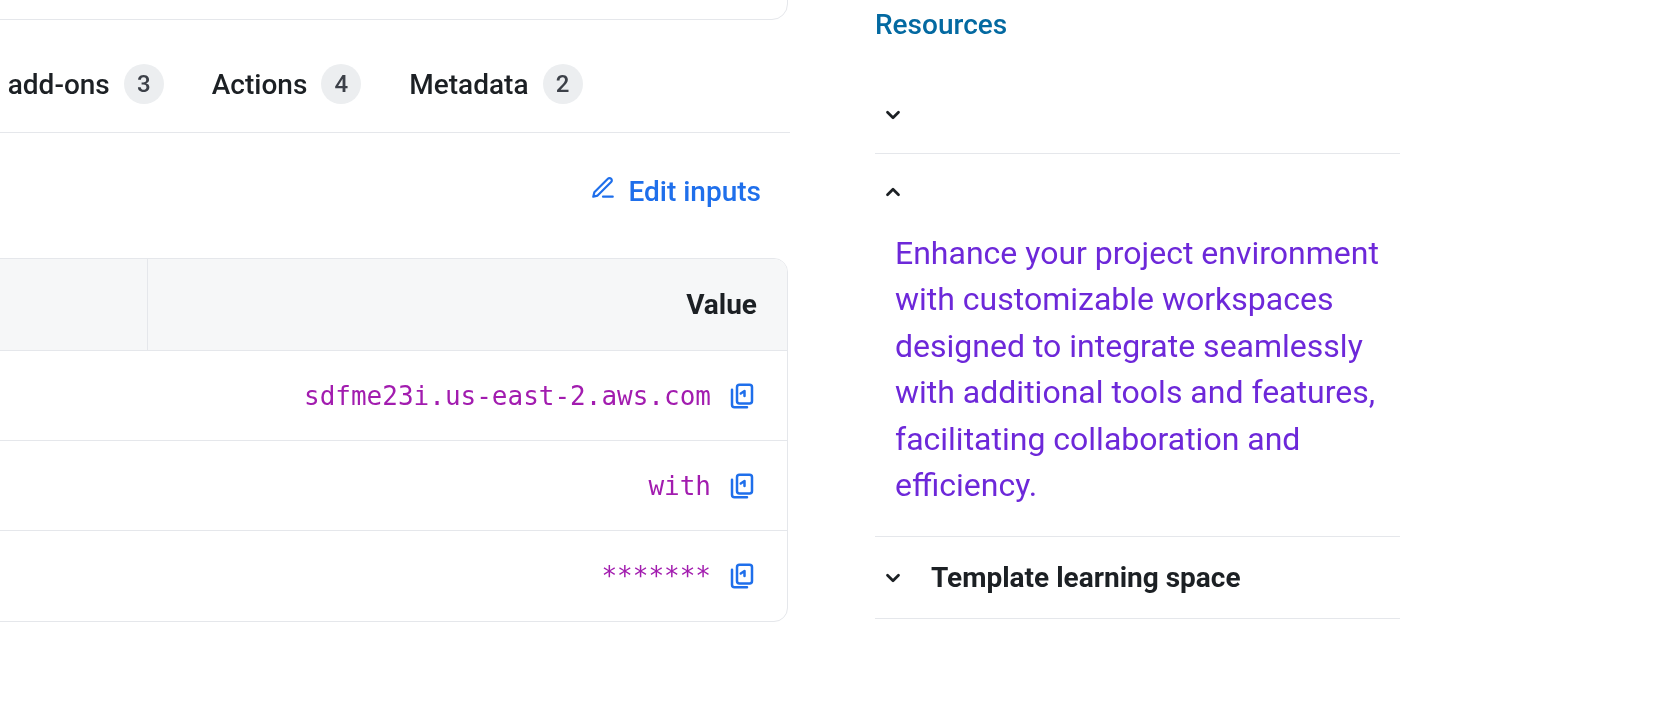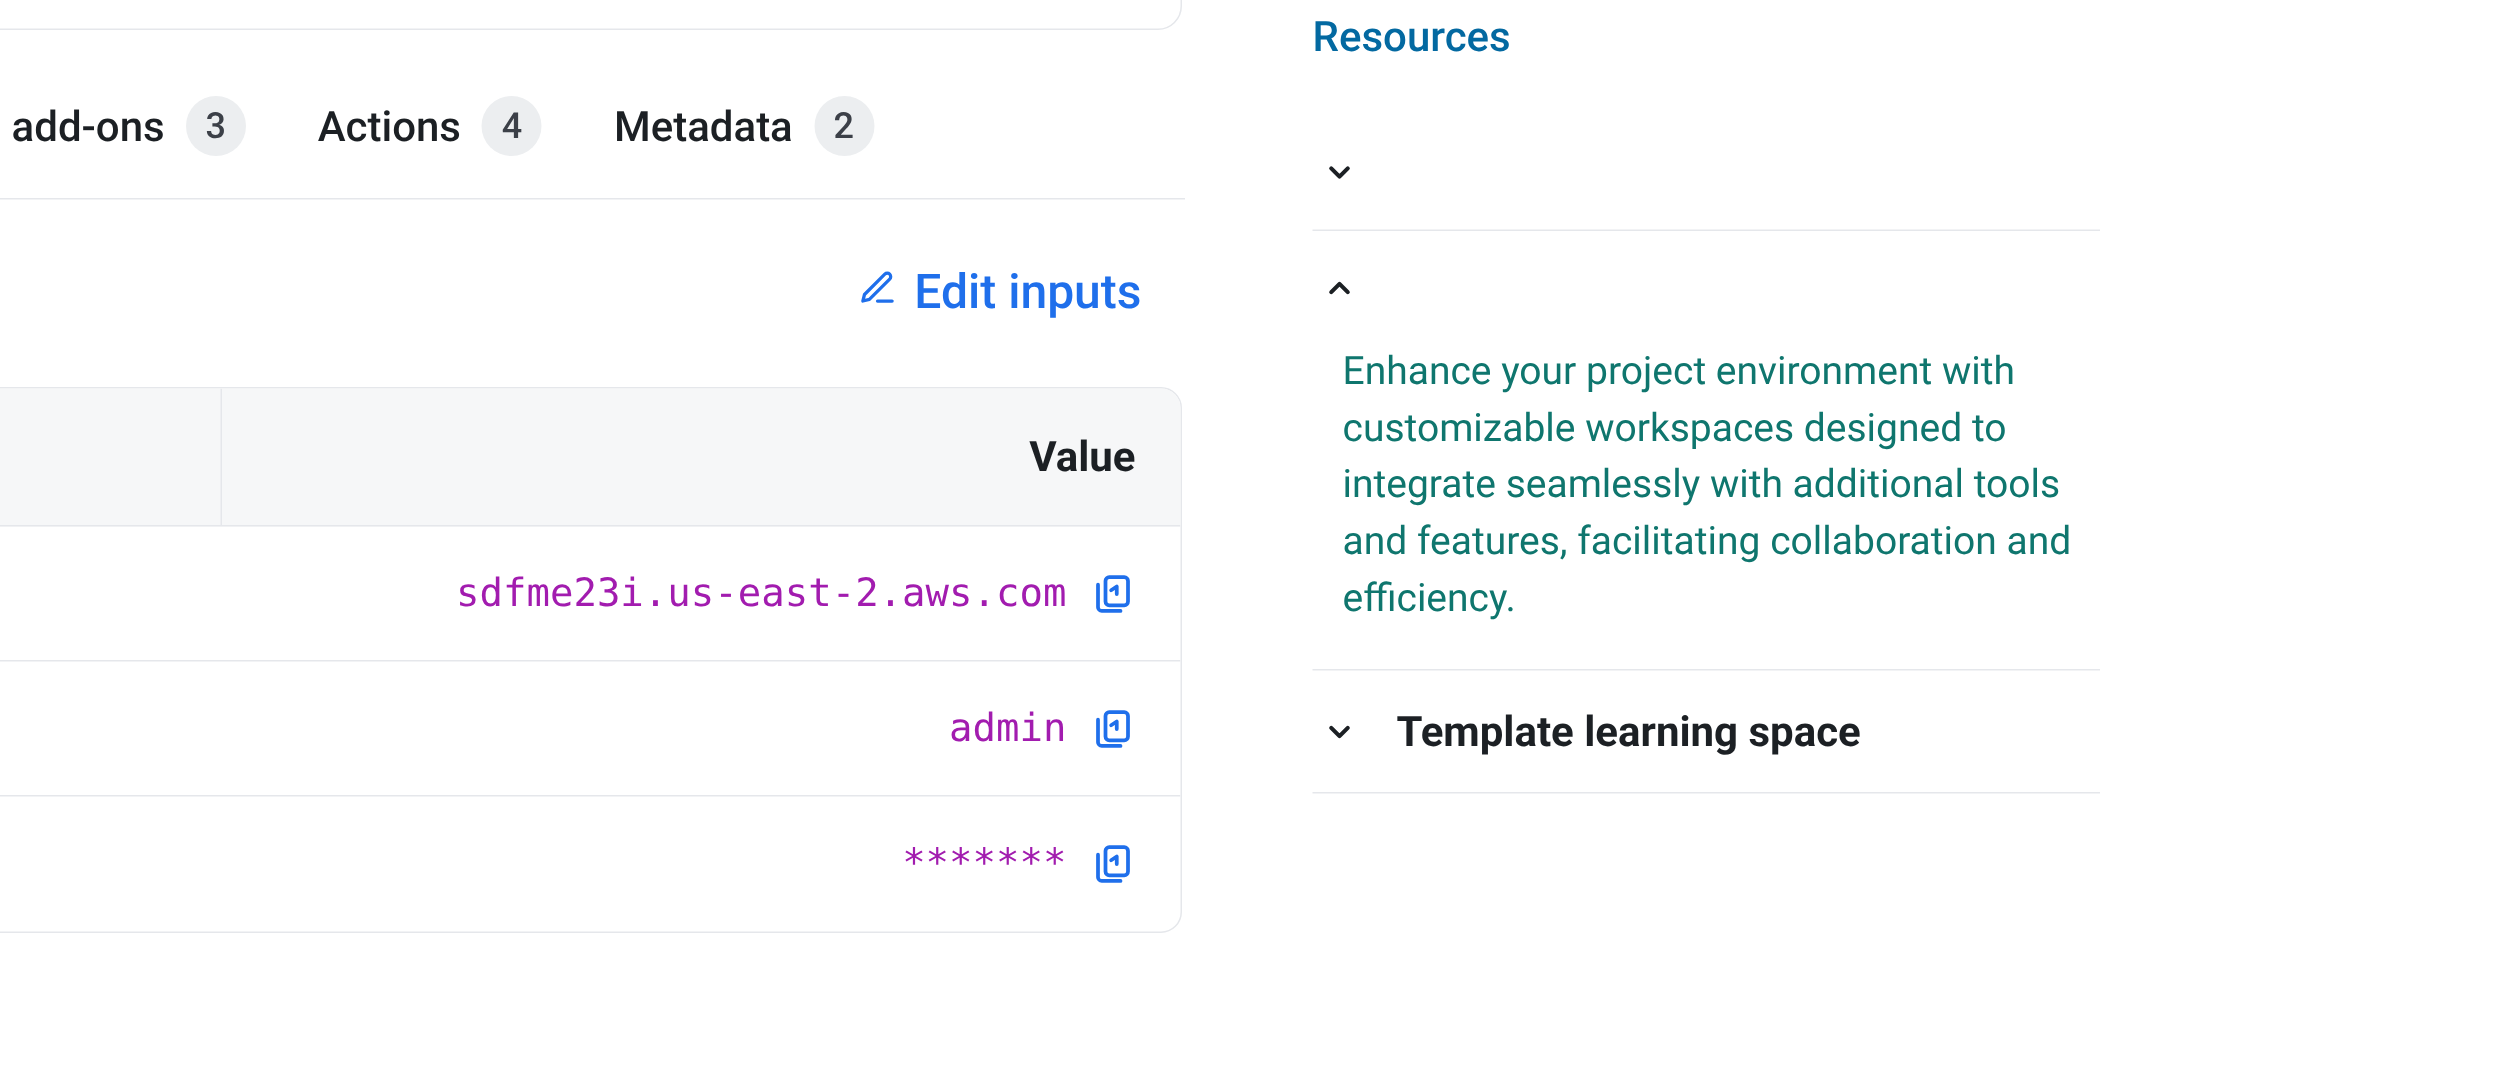--- a/index.html
+++ b/index.html
@@ -73,21 +73,21 @@
       display: flex;
       justify-content: flex-end;
       align-items: center;
       padding-right: 4px;
     }
     .edit-inputs-btn {
       display: inline-flex;
       align-items: center;
       gap: 12px;
       color: #1f6feb;
-      font-size: 32px;
+      font-size: 28px;
       font-weight: 500;
       cursor: pointer;
     }
     .edit-inputs-btn svg {
       width: 26px;
       height: 26px;
     }
     .table-card {
       position: absolute;
       left: -30px;
@@ -187,23 +187,23 @@
       width: 22px;
       height: 22px;
     }
     .accordion-label {
       font-size: 28px;
       font-weight: 700;
       color: #1c2024;
     }
     .accordion-body {
       padding: 0 4px 28px 20px;
-      font-size: 26px;
+      font-size: 32px;
       line-height: 1.45;
-      color: #0f766e;
+      color: #6d28d9;
     }
   </style>
 </head>
 <body>
 
 <div class="main-area">
   <div class="top-card-fragment"></div>
 
   <div class="tabs-bar">
     <div class="tab">
@@ -241,21 +241,21 @@
       <span class="cell-value">sdfme23i.us-east-2.aws.com</span>
       <span class="copy-icon">
         <svg viewBox="0 0 24 24" fill="none" stroke="currentColor" stroke-width="2" stroke-linecap="round" stroke-linejoin="round">
           <rect x="8" y="3" width="12" height="15" rx="2"></rect>
           <path d="M4 7v12a2 2 0 0 0 2 2h10"></path>
           <path d="M11 10l3-2v4"></path>
         </svg>
       </span>
     </div>
     <div class="table-row">
-      <span class="cell-value">admin</span>
+      <span class="cell-value">with</span>
       <span class="copy-icon">
         <svg viewBox="0 0 24 24" fill="none" stroke="currentColor" stroke-width="2" stroke-linecap="round" stroke-linejoin="round">
           <rect x="8" y="3" width="12" height="15" rx="2"></rect>
           <path d="M4 7v12a2 2 0 0 0 2 2h10"></path>
           <path d="M11 10l3-2v4"></path>
         </svg>
       </span>
     </div>
     <div class="table-row">
       <span class="cell-value">*******</span>

